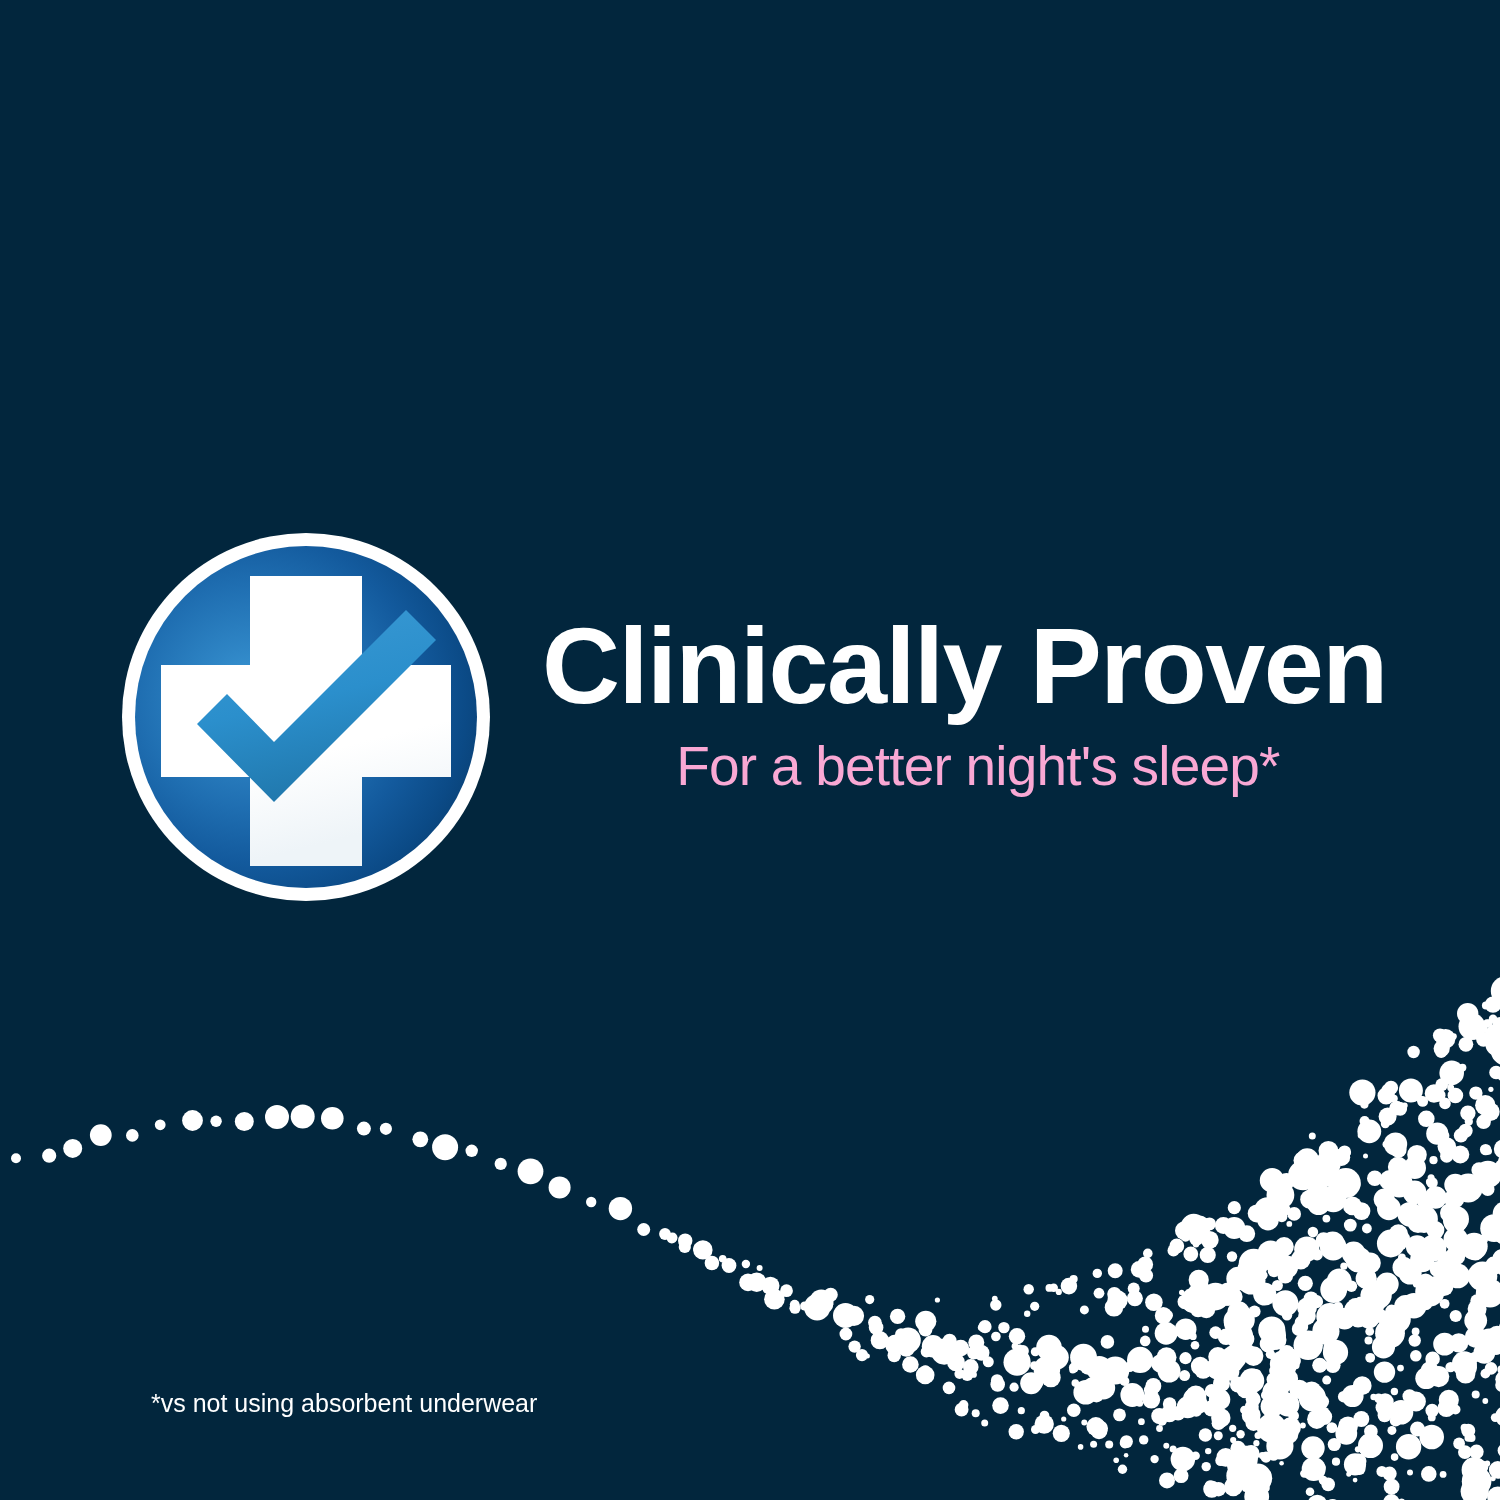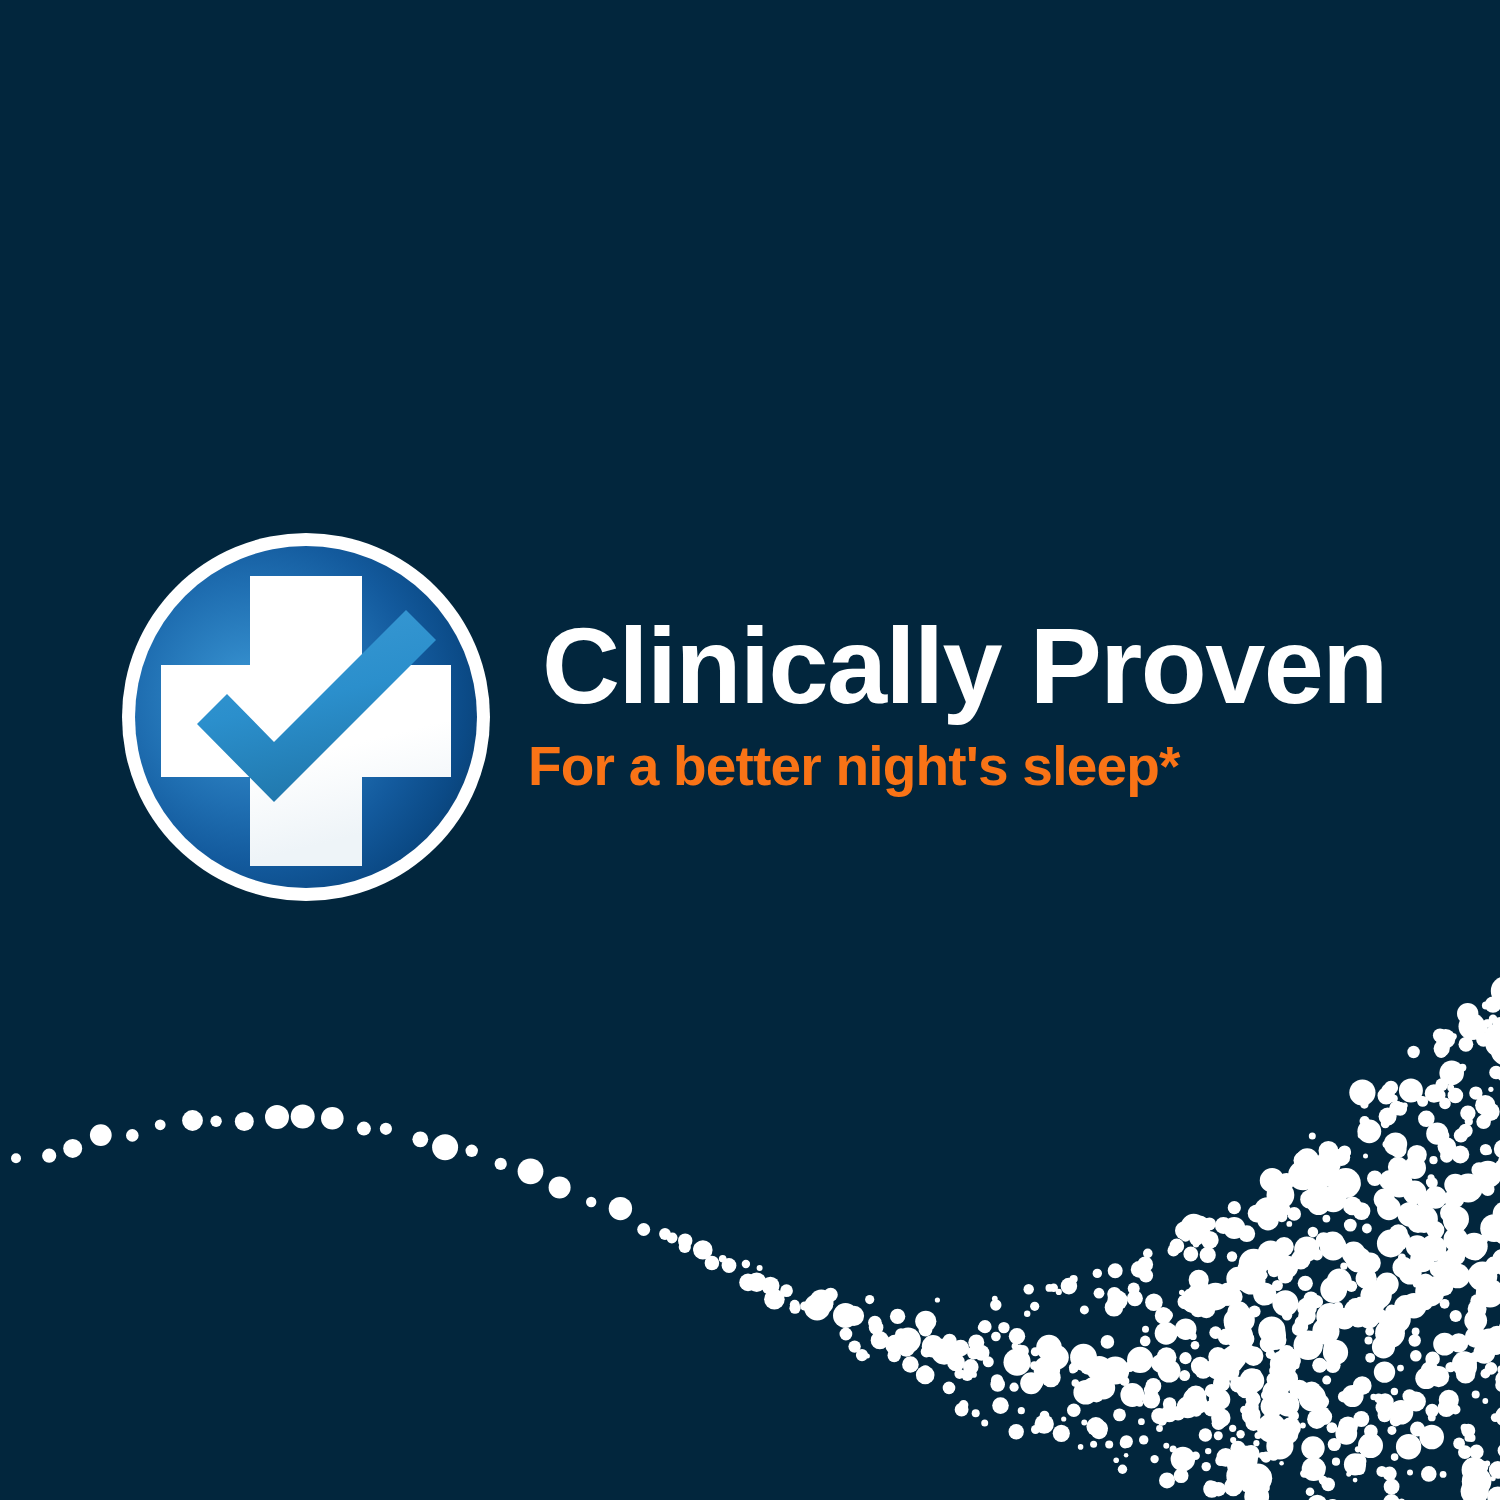--- a/index.html
+++ b/index.html
@@ -79,27 +79,28 @@
     color: #ffffff;
     font-family: "Liberation Sans", sans-serif;
     font-weight: bold;
     font-size: 108px;
     line-height: 1.02;
     letter-spacing: -1.5px;
     white-space: nowrap;
   }
   #subhead {
     margin: 18px 0 0 0;
-    color: #f97316;
+    color: #f9a8d4;
     font-family: "Liberation Sans", sans-serif;
-    font-weight: bold;
+    font-weight: normal;
     font-size: 55px;
     line-height: 1.0;
     letter-spacing: -0.8px;
     white-space: nowrap;
+    text-align: center;
   }
 
   
   #footnote {
     position: absolute;
     left: 151px;
     top: 1391px;
     margin: 0;
     color: #ffffff;
     font-family: "Liberation Sans", sans-serif;
@@ -950,14 +951,15 @@
       <path d="M115 30 H227 V119 H316 V231 H227 V320 H115 V231 H26 V119 H115 Z" fill="url(#crossGrad)"></path>
       <path d="M62 178 L92 148 L139 196 L271 64 L301 94 L139 256 Z" fill="url(#checkGrad)"></path>
     </svg>
   </div>
 
   <div id="headline-block">
     <h1 id="headline">Clinically Proven</h1>
     <p id="subhead">For a better night's sleep*</p>
   </div>
 
+  <p id="footnote">*vs not using absorbent underwear</p>
 
 </div>
 
 </body></html>

